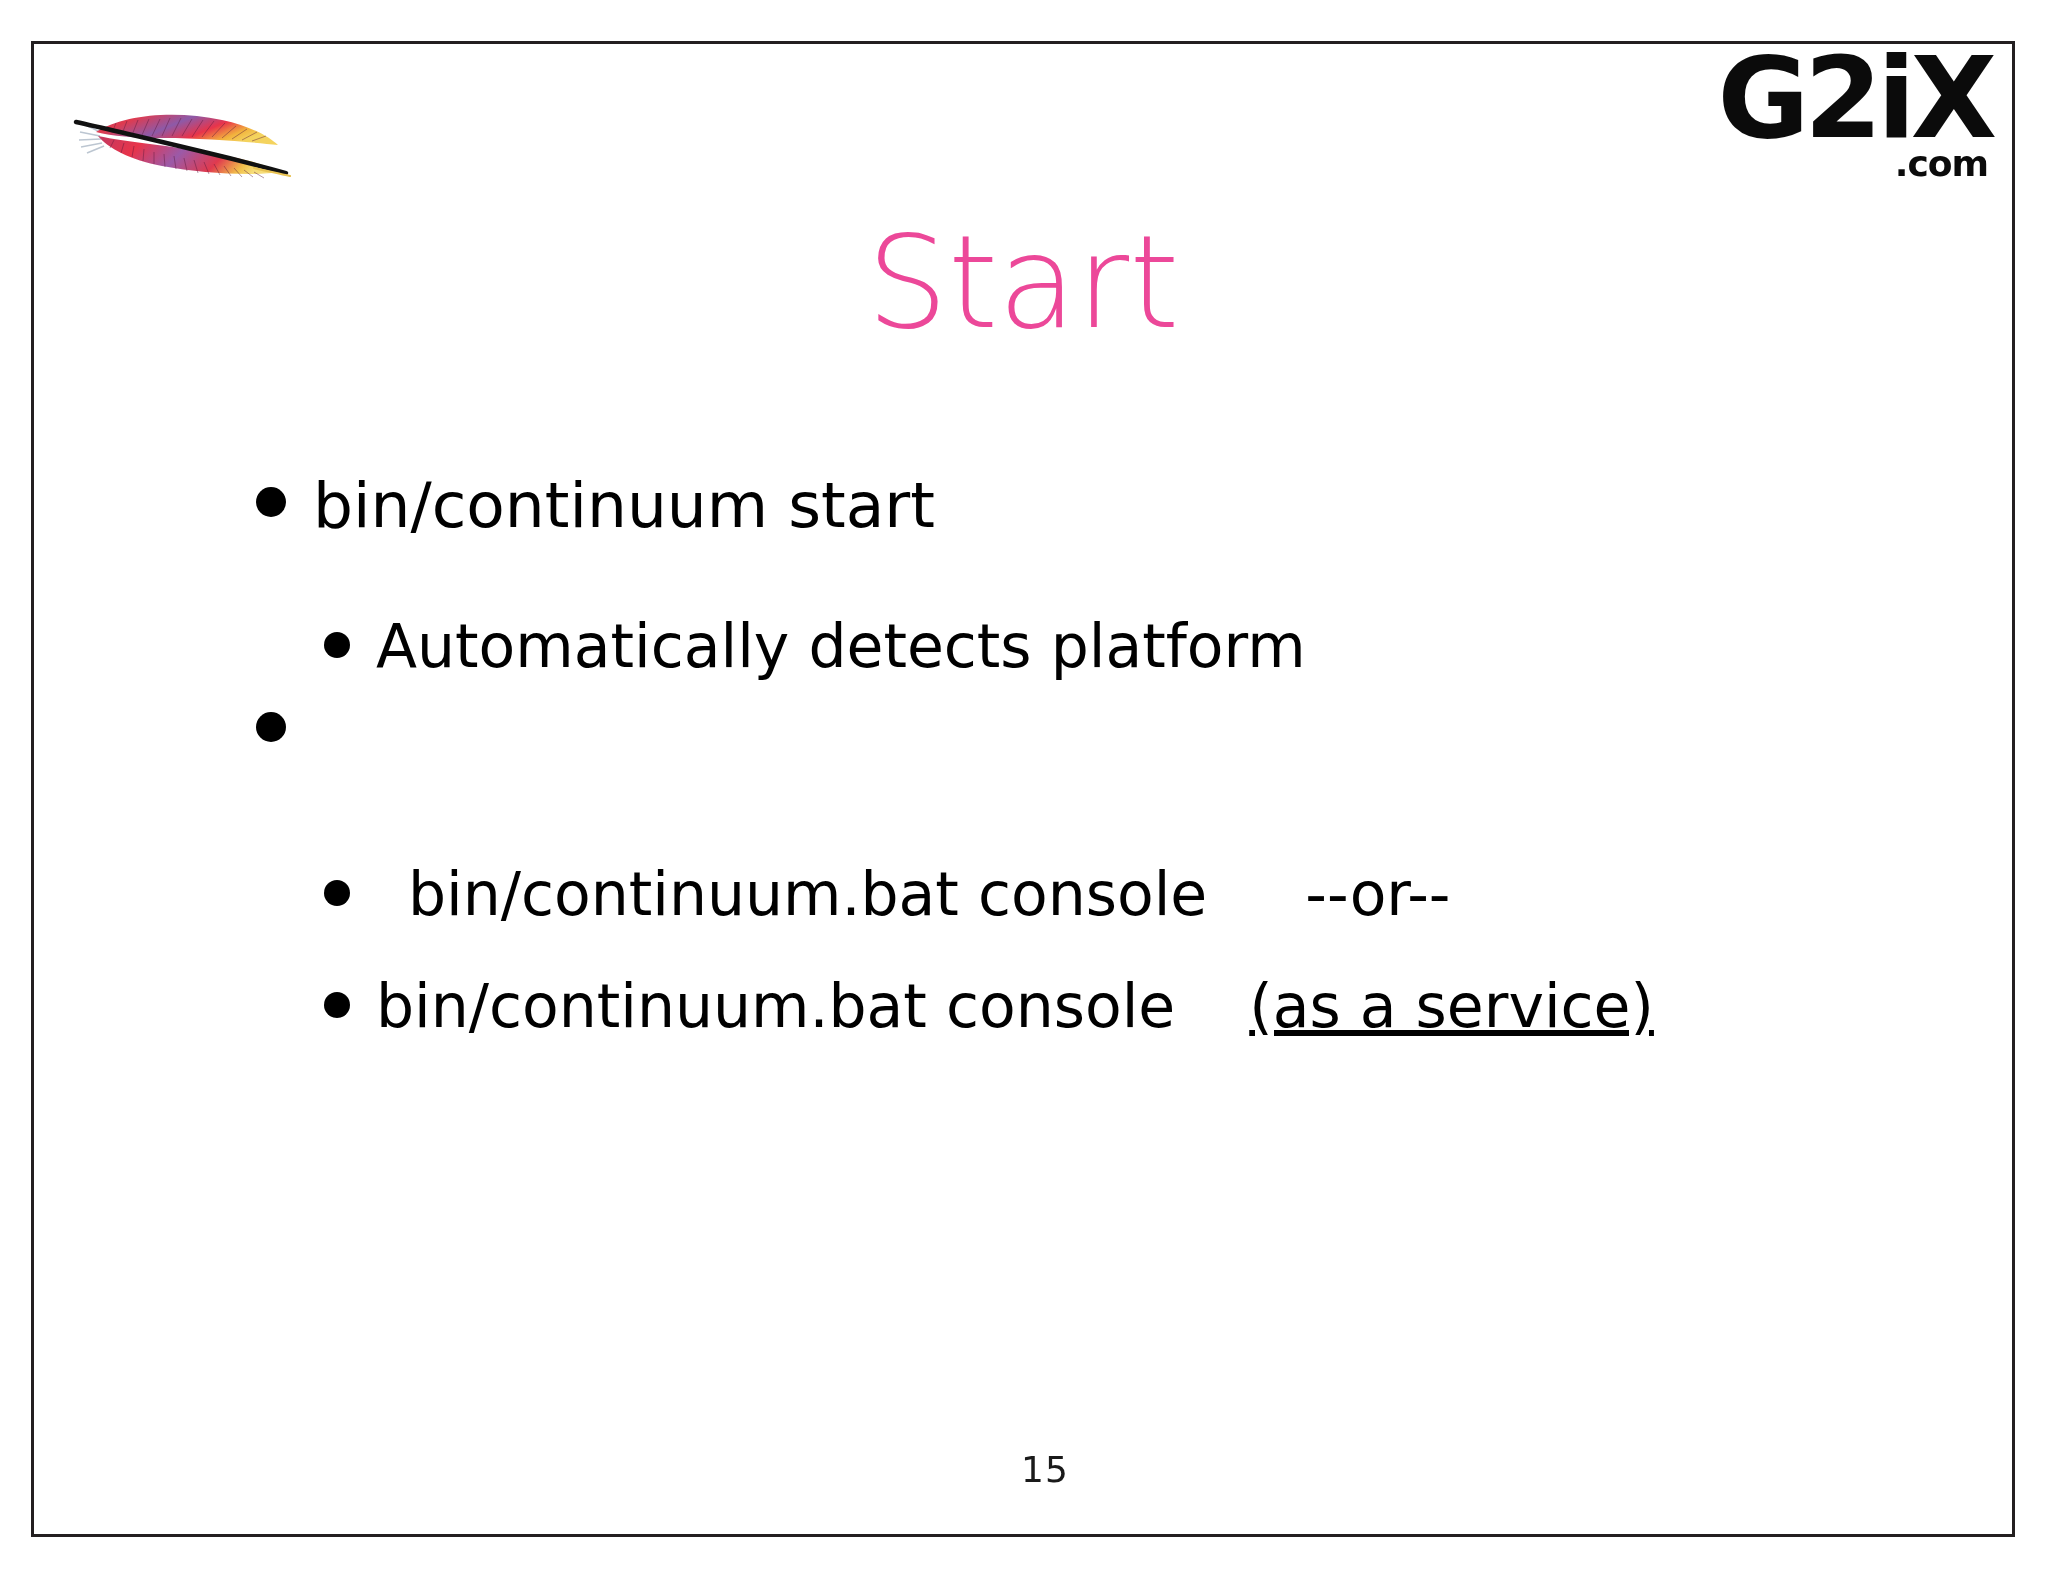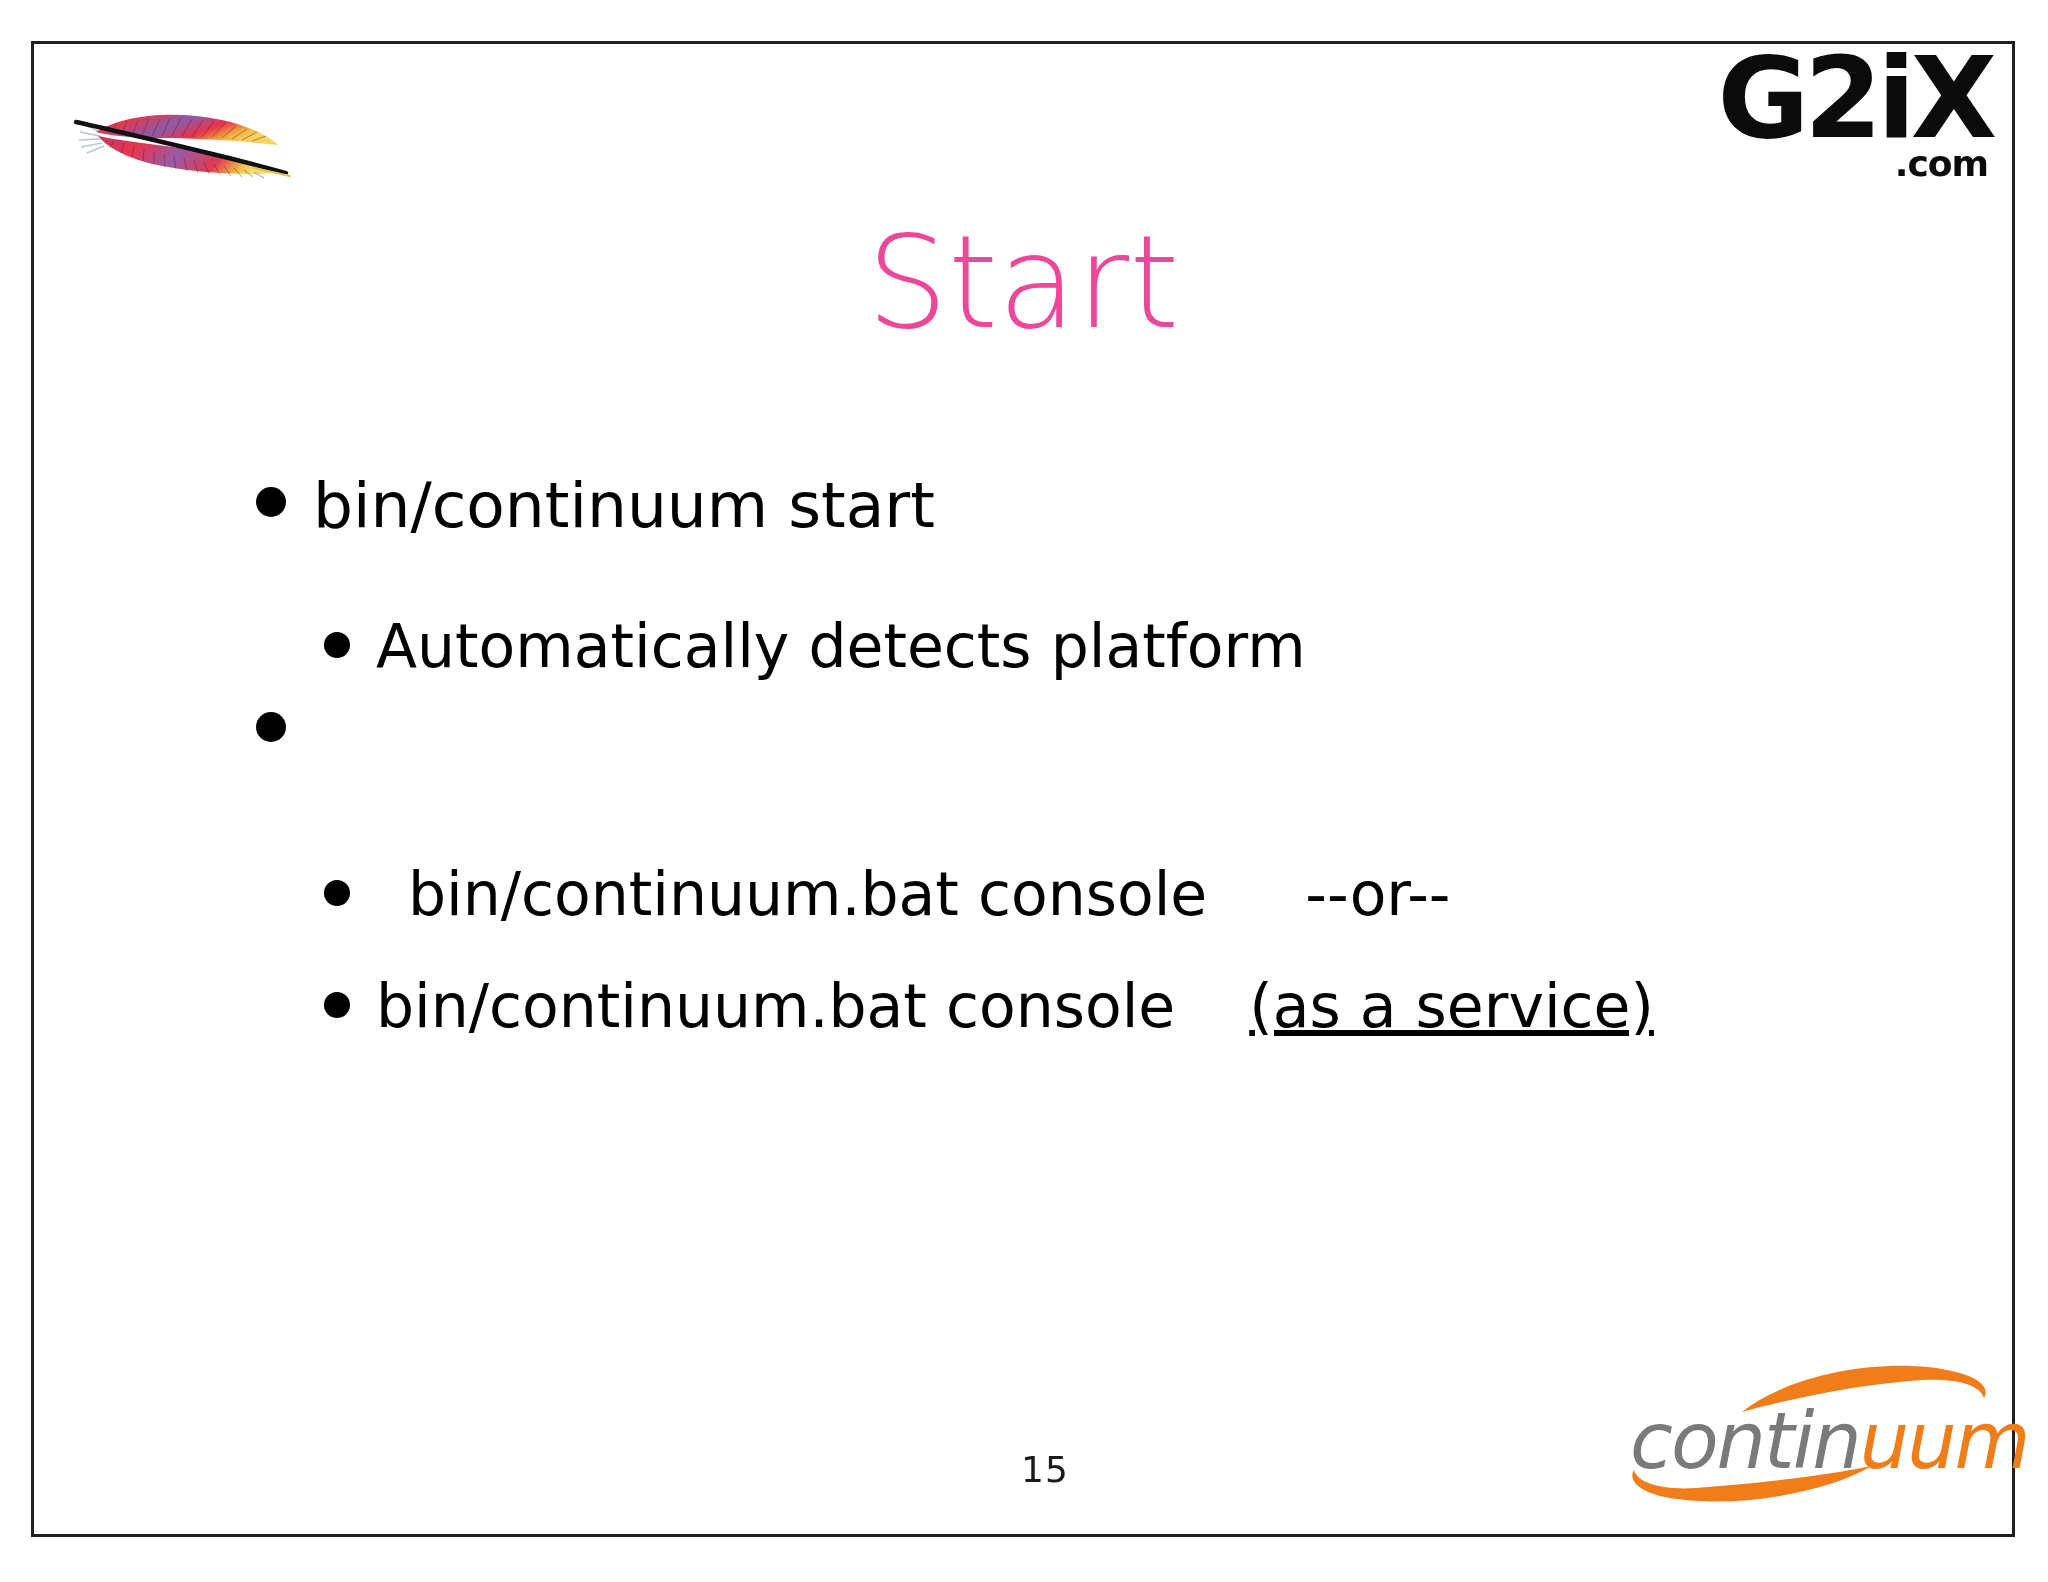--- a/index.html
+++ b/index.html
@@ -311,25 +311,14 @@
     <div class="bullet-row level-2 r5">
       <span class="dot"></span>
       <span class="btext">bin/continuum.bat console</span>
       <span class="btext trail trail-svc">(as a service)</span>
     </div>
 
   </div>
 
   <div class="page-number">15</div>
 
-  <div class="continuum-logo">
-    <svg viewBox="0 0 370 160" width="370" height="160">
-      <path d="M118,58 C168,18 268,2 332,18 C356,24 366,34 360,44
-               C356,30 330,24 298,26 C238,30 168,44 118,58 Z" fill="#f07d1a"></path>
-      <path d="M248,112 C196,142 98,156 36,142 C14,136 4,126 10,116
-               C14,130 40,136 72,134 C130,130 198,122 248,112 Z" fill="#f07d1a"></path>
-    </svg>
-    <div class="continuum-word">
-      <span class="c-gray">contin</span><span class="c-orange">uum</span>
-    </div>
-  </div>
 
 </div>
 
 </body></html>

